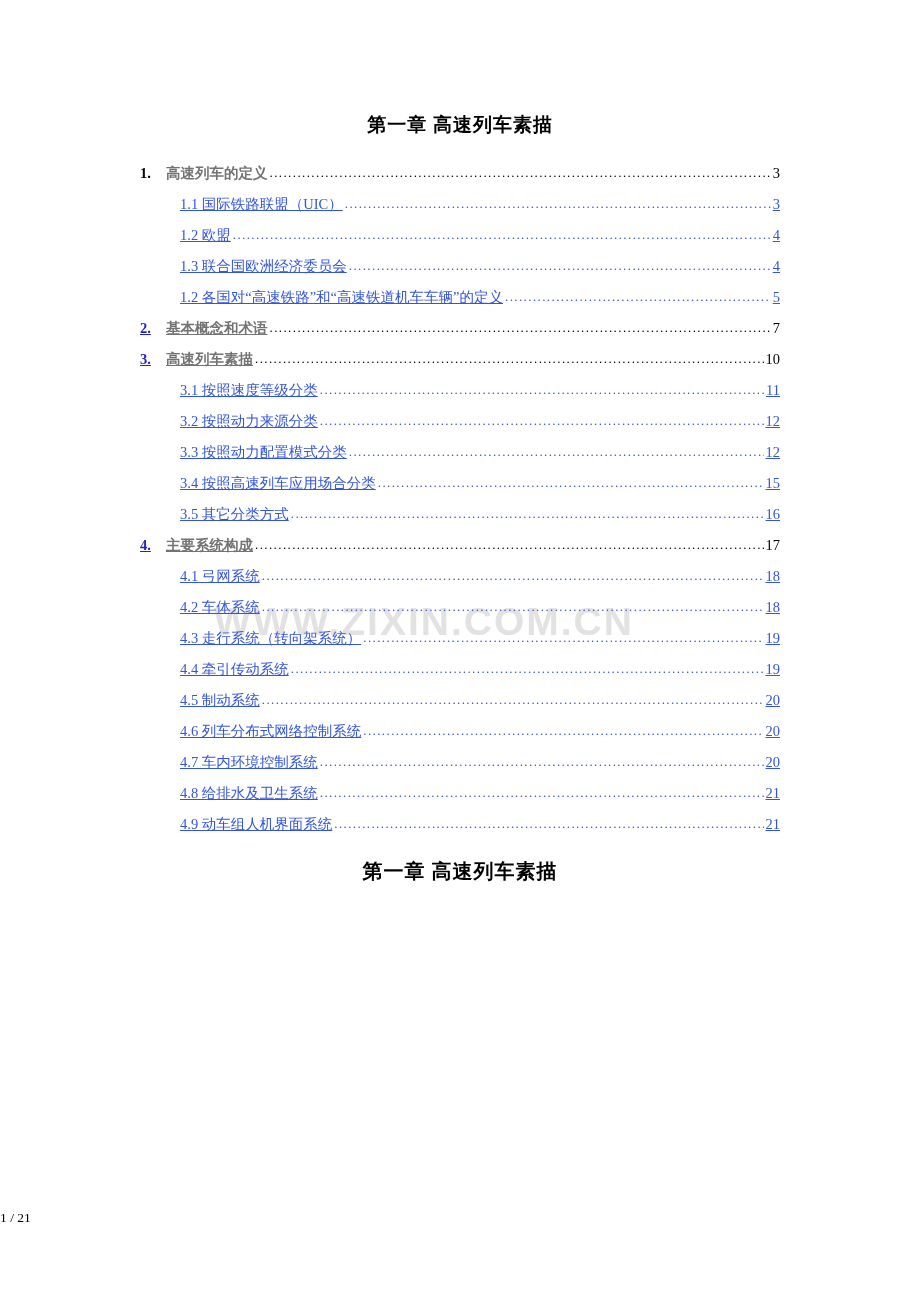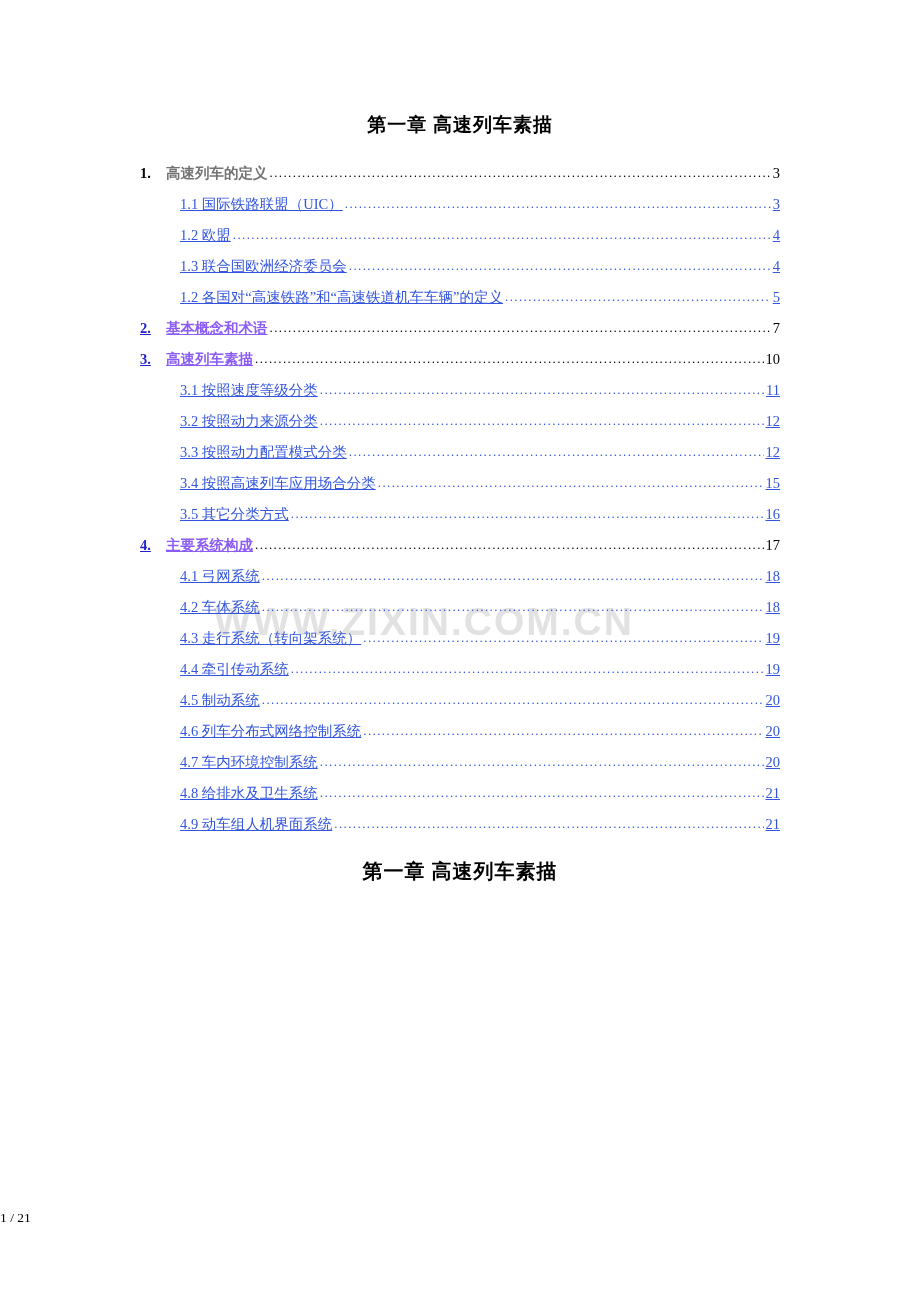--- a/index.html
+++ b/index.html
@@ -90,21 +90,21 @@
     flex: 0 0 auto;
     text-align: right;
     color: #000;
   }
   
   .lvl1 .toc-label {
     font-weight: bold;
     color: #737373;
   }
   .lvl1.linked .toc-label {
-    color: #8b5cf6;
+    color: #737373;
     text-decoration: underline;
   }
   .lvl1.linked .toc-page {
     color: #000;
   }
   .lvl2 {
     padding-left: 40px;
   }
   .lvl2 .toc-label {
     color: #3355dd;

